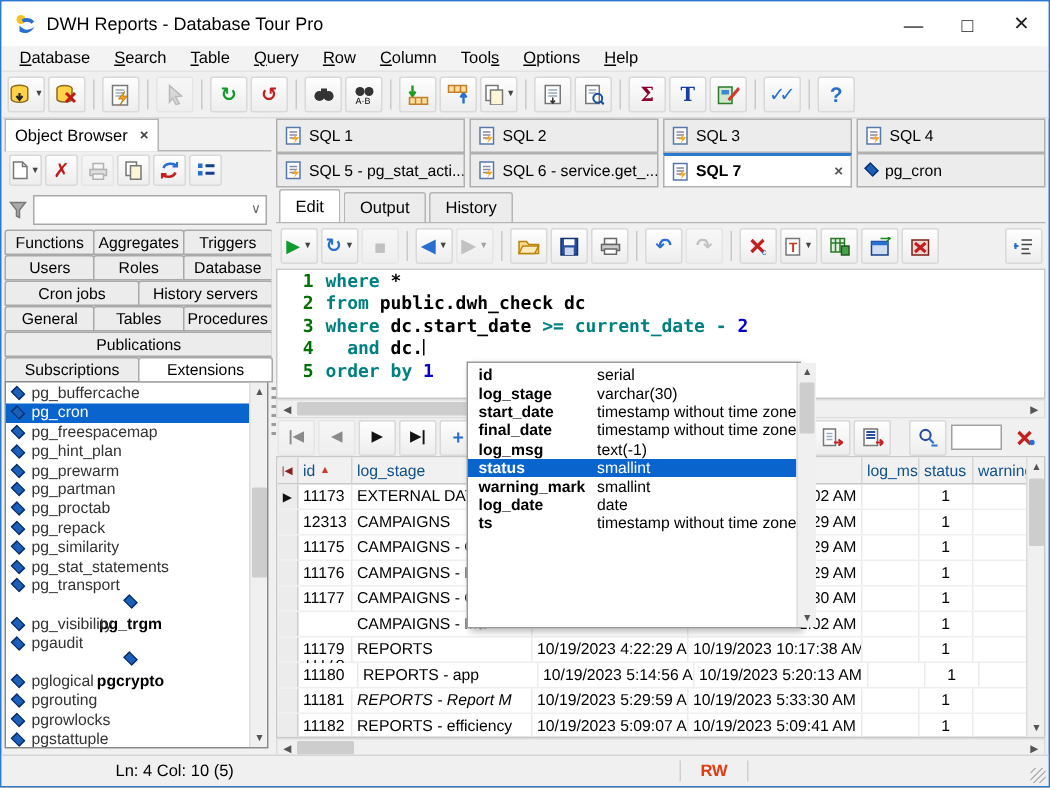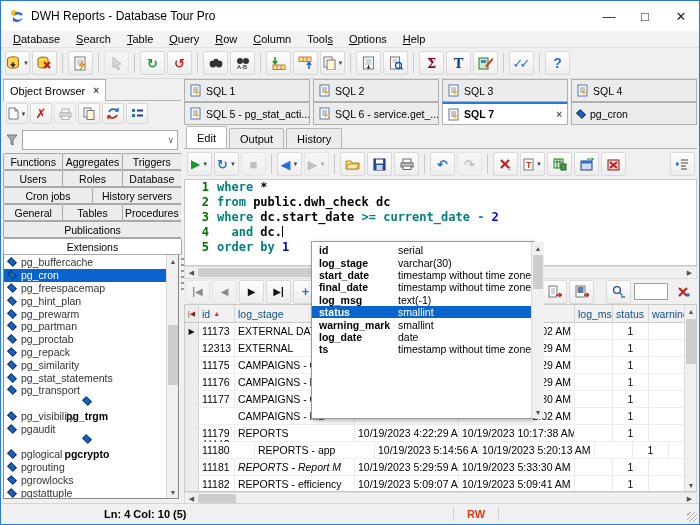--- a/index.html
+++ b/index.html
@@ -87,21 +87,21 @@
   .grid-hscroll{top:413px;}
   
   .popup{position:absolute;left:310px;top:240px;width:223px;height:178px;background:#fff;border:1px solid #9a9a9a;
          box-shadow:2px 2px 5px rgba(0,0,0,.3);z-index:50;display:flex;}
   .pop-list{flex:1;padding-top:2px;}
   .pop-row{height:12.4px;display:flex;align-items:center;font-size:10.5px;white-space:nowrap;}
   .pop-row .pname{width:86px;padding-left:7px;font-weight:bold;flex:none;}
   .pop-row.sel{background:#0a64cd;color:#fff;}
   
   .statusbar{position:absolute;left:0;bottom:0;right:0;height:21px;background:#f0f0f0;border-top:1px solid #d5d5d5;display:flex;align-items:center;font-size:11px;}
-  .sb-pos{padding-left:103px;font-weight:bold;}
+  .sb-pos{padding-left:76px;font-weight:normal;}
   .sb-div{width:1px;height:14px;background:#d0d0d0;}
   .sb-rw{width:44px;text-align:center;font-weight:bold;color:#e03c10;}
   .grip{position:absolute;right:2px;bottom:2px;width:10px;height:10px;
         background:repeating-linear-gradient(135deg,transparent 0 2px,#b5b5b5 2px 3px);}
   svg{display:block;}
 </style>
 </head>
 <body>
 
 <div class="win">
@@ -309,20 +309,21 @@
         </div>
         <div class="cat-row">
           <div class="cat-tab">General</div>
           <div class="cat-tab">Tables</div>
           <div class="cat-tab">Procedures</div>
         </div>
         <div class="cat-row">
           <div class="cat-tab">Publications</div>
         </div>
         <div class="cat-row">
+          <div class="cat-tab">Subscriptions</div>
           <div class="cat-tab active">Extensions</div>
         </div>
       </div>
     <div class="ext-wrap">
       <div class="ext-list" id="ext-list">
           <div class="ext-item">
             <span class="diamond"></span>
             <span>pg_buffercache</span>
           </div>
           <div class="ext-item sel">
@@ -676,21 +677,21 @@
             <div class="gcell" style="width: 120px;">EXTERNAL DATA</div>
             <div class="gcell" style="width: 104px;"></div>
             <div class="gcell c-right" style="width: 116px;">3:02 AM</div>
             <div class="gcell" style="width: 38px;"></div>
             <div class="gcell c-status" style="width: 36px;">1</div>
             <div class="gcell" style="width: 39px;"></div>
           </div>
           <div class="grow">
             <div class="gcell marker" style="width: 14px;"></div>
             <div class="gcell" style="width: 36px;">12313</div>
-            <div class="gcell" style="width: 120px;">EXTERNAL</div>
+            <div class="gcell" style="width: 120px;">CAMPAIGNS</div>
             <div class="gcell" style="width: 104px;"></div>
             <div class="gcell c-right" style="width: 116px;">2:29 AM</div>
             <div class="gcell" style="width: 38px;"></div>
             <div class="gcell c-status" style="width: 36px;">1</div>
             <div class="gcell" style="width: 39px;"></div>
           </div>
           <div class="grow">
             <div class="gcell marker" style="width: 14px;"></div>
             <div class="gcell" style="width: 36px;">11175</div>
             <div class="gcell" style="width: 120px;">CAMPAIGNS - Col</div>
@@ -735,21 +736,21 @@
             <div class="gcell" style="width: 36px;">11179</div>
             <div class="gcell" style="width: 120px;">REPORTS</div>
             <div class="gcell" style="width: 104px;">10/19/2023 4:22:29 AM</div>
             <div class="gcell" style="width: 116px;">10/19/2023 10:17:38 AM</div>
             <div class="gcell" style="width: 38px;"></div>
             <div class="gcell c-status" style="width: 36px;">1</div>
             <div class="gcell" style="width: 39px;"></div>
           </div>
           <div class="grow">
             <div class="gcell marker" style="width: 14px;"></div>
-            <div class="gcell" style="width: 56px;">11180</div>
+            <div class="gcell" style="width: 40px;">11180</div>
             <div class="gcell" style="width: 120px;">REPORTS - app</div>
             <div class="gcell" style="width: 104px;">10/19/2023 5:14:56 AM</div>
             <div class="gcell" style="width: 116px;">10/19/2023 5:20:13 AM</div>
             <div class="gcell" style="width: 38px;"></div>
             <div class="gcell c-status" style="width: 36px;">1</div>
             <div class="gcell" style="width: 39px;"></div>
           </div>
           <div class="grow">
             <div class="gcell marker" style="width: 14px;"></div>
             <div class="gcell" style="width: 36px;">11181</div>

